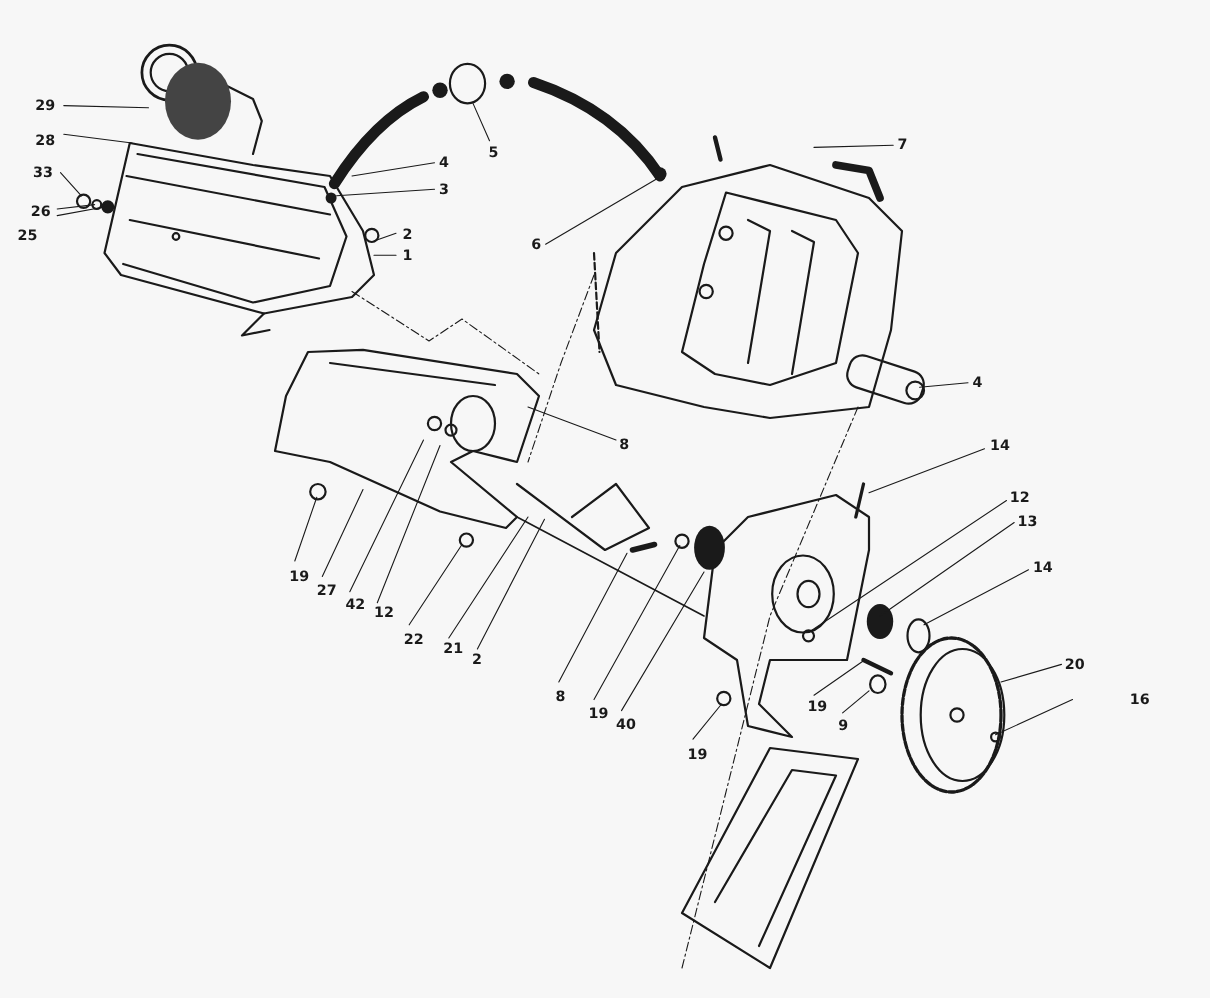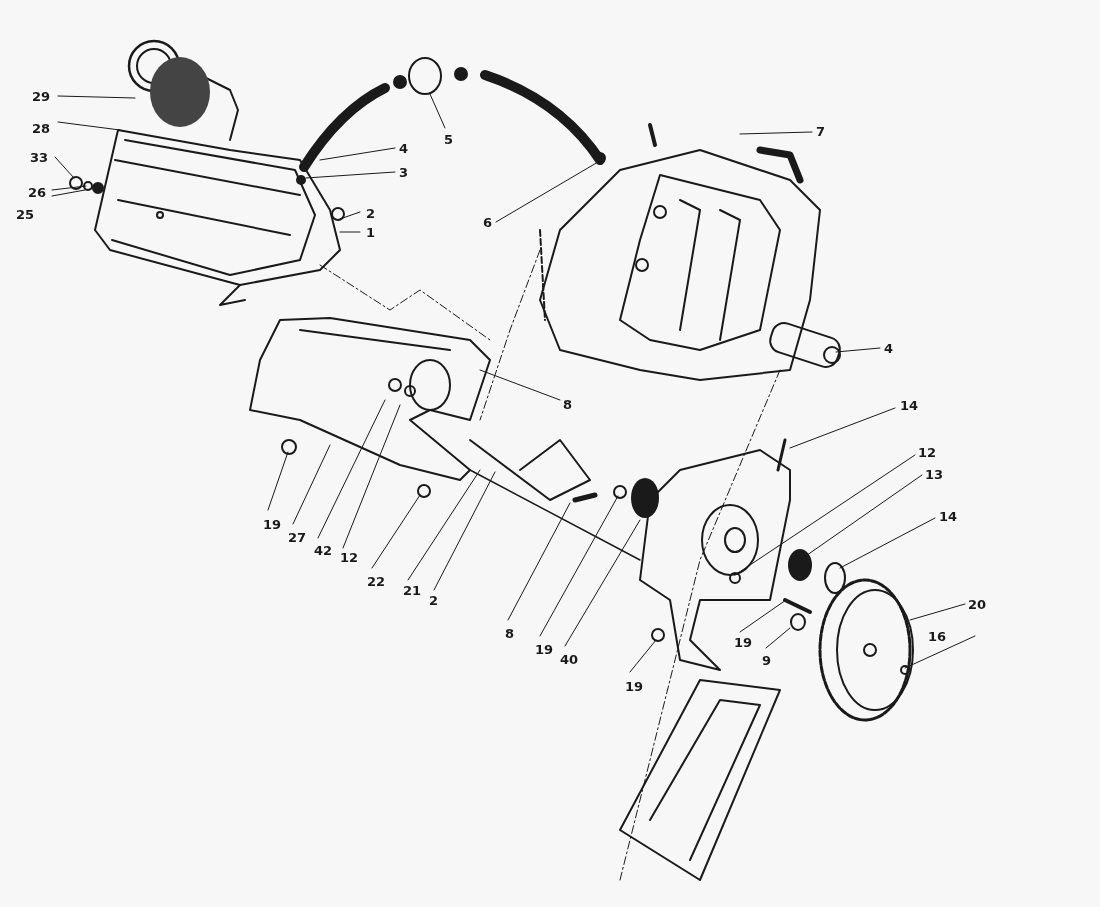--- a/index.html
+++ b/index.html
@@ -147,21 +147,21 @@
   <span class="lbl" style="left:444px;top:133px">5</span>
   <span class="lbl" style="left:483px;top:216px">6</span>
   <span class="lbl" style="left:816px;top:125px">7</span>
   <span class="lbl" style="left:563px;top:398px">8</span>
   <span class="lbl" style="left:884px;top:342px">4</span>
   <span class="lbl" style="left:900px;top:399px">14</span>
   <span class="lbl" style="left:918px;top:446px">12</span>
   <span class="lbl" style="left:925px;top:468px">13</span>
   <span class="lbl" style="left:939px;top:510px">14</span>
   <span class="lbl" style="left:968px;top:598px">20</span>
-  <span class="lbl" style="left:928px;top:630px">16</span>
+  <span class="lbl" style="left:1027px;top:630px">16</span>
   <span class="lbl" style="left:762px;top:654px">9</span>
   <span class="lbl" style="left:734px;top:636px">19</span>
 
   <span class="lbl" style="left:263px;top:518px">19</span>
   <span class="lbl" style="left:288px;top:531px">27</span>
   <span class="lbl" style="left:314px;top:544px">42</span>
   <span class="lbl" style="left:340px;top:551px">12</span>
   <span class="lbl" style="left:367px;top:575px">22</span>
   <span class="lbl" style="left:403px;top:584px">21</span>
   <span class="lbl" style="left:429px;top:594px">2</span>

